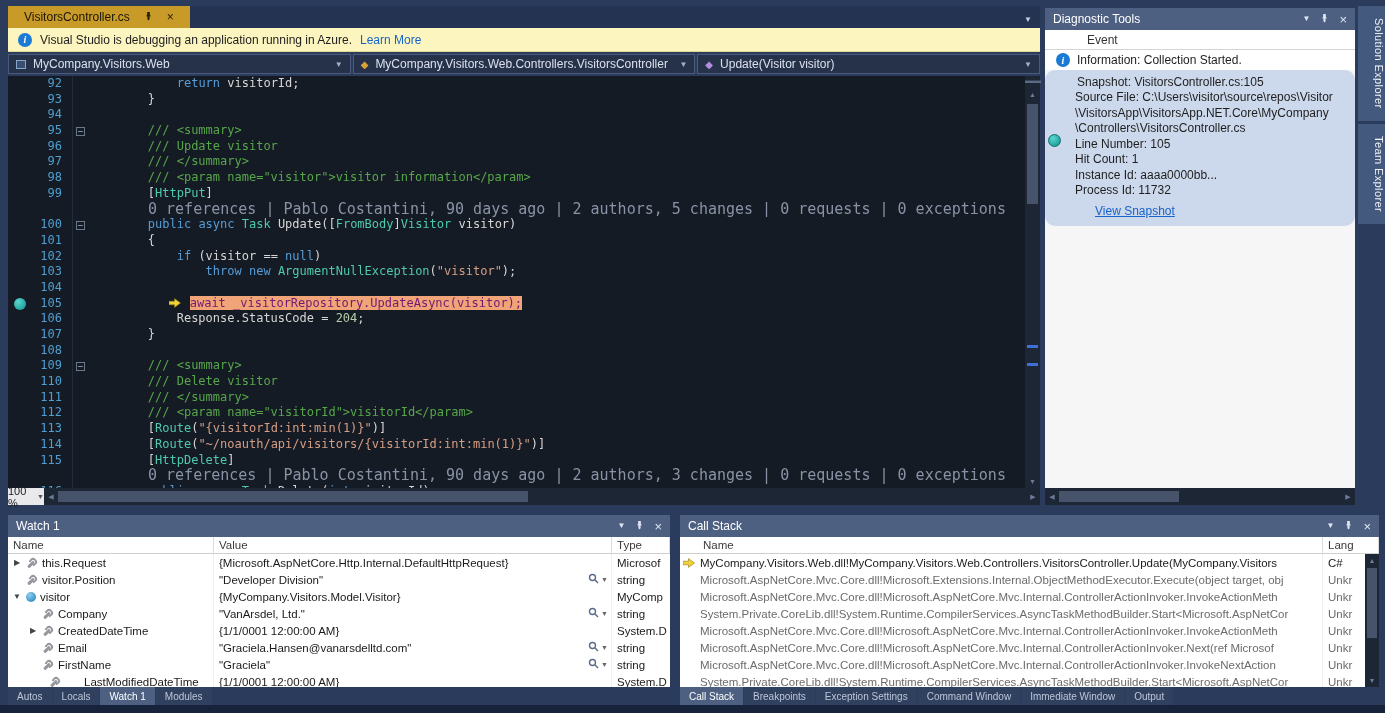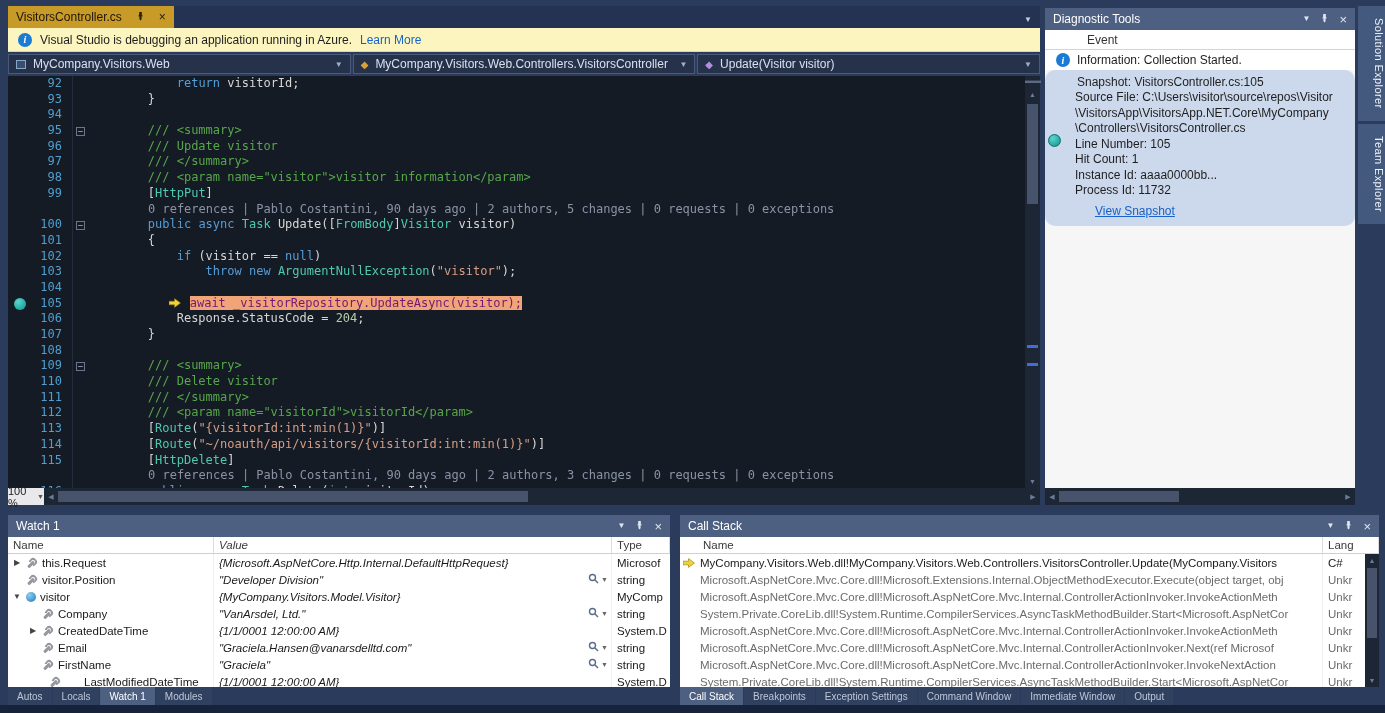--- a/index.html
+++ b/index.html
@@ -5,21 +5,21 @@
   * { box-sizing: border-box; }
   html,body { margin:0; padding:0; }
   body {
     width:1385px; height:713px; position:relative; overflow:hidden;
     background:#2b3b5c; font-family:"Liberation Sans", sans-serif;
   }
   .abs { position:absolute; }
 
   
   #tabbar { left:8px; top:6px; width:1032px; height:22px; background:#253352; display:flex; align-items:flex-end; }
-  .doc-tab { height:22px; background:#c89b28; color:#1c1607; display:flex; align-items:center; padding:0 8px; gap:14px; font-size:12px; }
+  .doc-tab { height:22px; background:#c89b28; color:#1c1607; display:flex; align-items:center; padding:0 16px; gap:14px; font-size:12px; }
   .doc-tab .ticon { color:#2a2104; font-size:12px; line-height:1; cursor:default; }
   #tab-chevron { margin-left:auto; color:#c2cde0; font-size:8px; padding:0 8px 4px 0; }
 
   
   #infobar { left:8px; top:28px; width:1032px; height:24px; background:#fcf5c0; border-bottom:1px solid #e3d88f;
              display:flex; align-items:center; padding:0 10px; gap:8px; font-size:12px; color:#1e1e1e; }
   .info-circle { width:14px; height:14px; border-radius:50%; background:#1a7ad4; color:#fff; font:italic bold 10px "Liberation Serif", serif;
                  display:flex; align-items:center; justify-content:center; flex:none; }
   #infobar a { color:#1464c8; text-decoration:none; }
 
@@ -40,21 +40,21 @@
   .ed-num  { width:38px; flex:none; text-align:right; padding-right:10px; color:#4f9fd0; }
   .ed-fold { width:18px; flex:none; position:relative; border-left:1px solid #222c3c; }
   .ed-code { flex:1; color:#d6d6d6; overflow:hidden; }
   .fold-box { display:inline-block; width:9px; height:9px; margin:3px 0 0 3px; border:1px solid #6a7689; color:#aeb7c6;
               font-size:9px; line-height:7px; text-align:center; background:#151b24; }
   .snap-circle { position:absolute; left:6px; top:2px; width:12px; height:12px; border-radius:50%;
                  background:radial-gradient(circle at 35% 30%, #59d6cf, #0f918d); }
   .tok-k { color:#569cd6; } .tok-t { color:#4ec9b0; } .tok-s { color:#d69d85; }
   .tok-c { color:#57a64a; } .tok-num { color:#b5cea8; } .tok-p { color:#d6d6d6; }
   .tok-hl { background:#f0a477; color:#701a75; }
-  .lens-code { font-size:12px; color:#8a93a6; padding-left:58px; }
+  .lens-code { font-size:15px; color:#8a93a6; padding-left:58px; }
   .inline-arrow { display:inline-block; width:13px; vertical-align:-1px; }
 
   
   #ed-vscroll { left:1025px; top:76px; width:15px; height:412px; background:#1d2635; color:#6b7a96; }
   .grip { height:12px; text-align:center; font-size:8px; line-height:10px; letter-spacing:0; color:#5c6a84; }
   .sb-arrow { height:13px; text-align:center; font-size:7px; line-height:13px; }
   #ed-vthumb { position:absolute; left:2px; top:28px; width:11px; height:100px; background:#46536b; }
   .sb-mark { position:absolute; left:2px; width:11px; height:3px; background:#3e6fd6; }
 
   
@@ -95,21 +95,21 @@
 
   
   .grid-head { display:flex; height:17px; background:#fff; border-bottom:1px solid #cfcfcf; color:#3a3a3a;
                font-size:11.5px; align-items:center; }
   .grid-head > div { border-right:1px solid #dcdcdc; height:100%; display:flex; align-items:center; padding-left:5px; }
   .grid-row { display:flex; height:17px; background:#fff; font-size:11.5px; color:#1a1a1a; align-items:center; }
   .grid-row > div { height:100%; display:flex; align-items:center; overflow:hidden; white-space:nowrap; }
 
   #watch { left:8px; top:515px; width:662px; height:172px; }
   .w-name  { width:206px; border-right:1px solid #f0f0f0; gap:4px; }
-  .w-value { width:398px; border-right:1px solid #f0f0f0; padding-left:5px; gap:4px;font-style:italic; }
+  .w-value { width:398px; border-right:1px solid #f0f0f0; padding-left:5px; gap:4px; }
   .w-type  { flex:1; padding-left:5px; }
   .expander { width:10px; font-size:8px; color:#444; text-align:center; flex:none; }
   .icon-wrench { display:inline-block; width:12px; height:12px; position:relative; flex:none; }
   .icon-wrench::before { content:''; position:absolute; left:1px; top:6px; width:8px; height:3px; background:#95989e;
                          border-radius:1px; transform:rotate(-45deg); }
   .icon-wrench::after { content:''; position:absolute; right:1px; top:1px; width:4px; height:4px; border:2px solid #95989e;
                         border-radius:50%; border-bottom-color:transparent; transform:rotate(45deg); }
   .icon-object { width:10px; height:10px; border-radius:50%; flex:none;
                  background:radial-gradient(circle at 35% 30%, #8fd0f0, #1d7ab8); }
   .mag-wrap { margin-left:auto; display:flex; align-items:center; gap:2px; padding-right:3px; }

